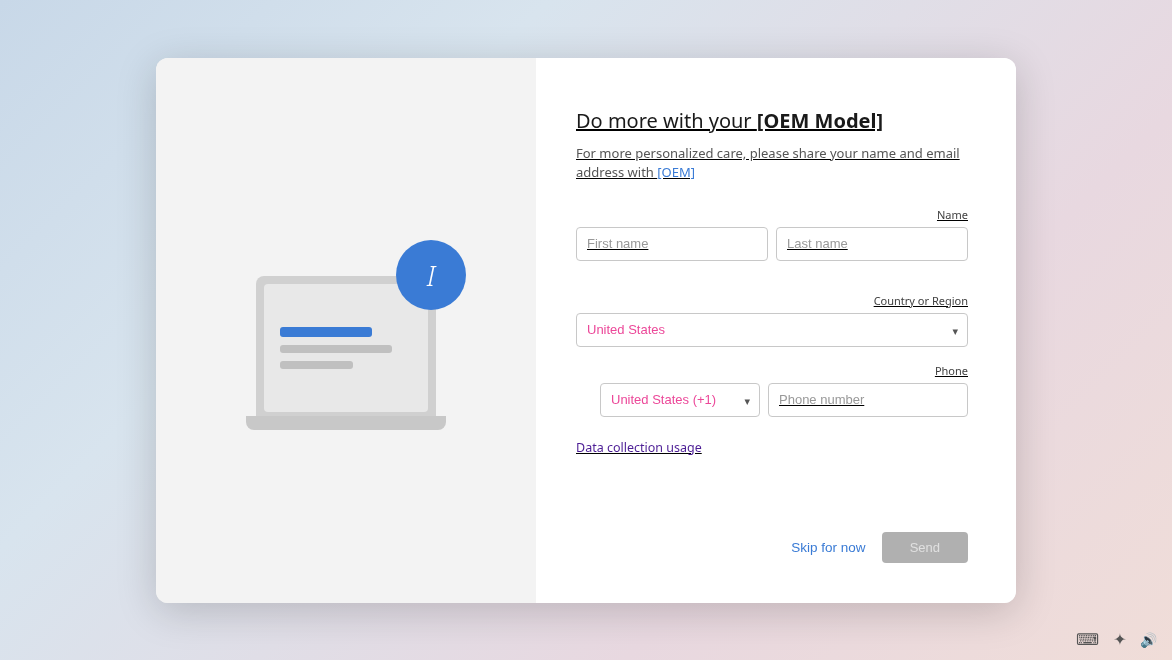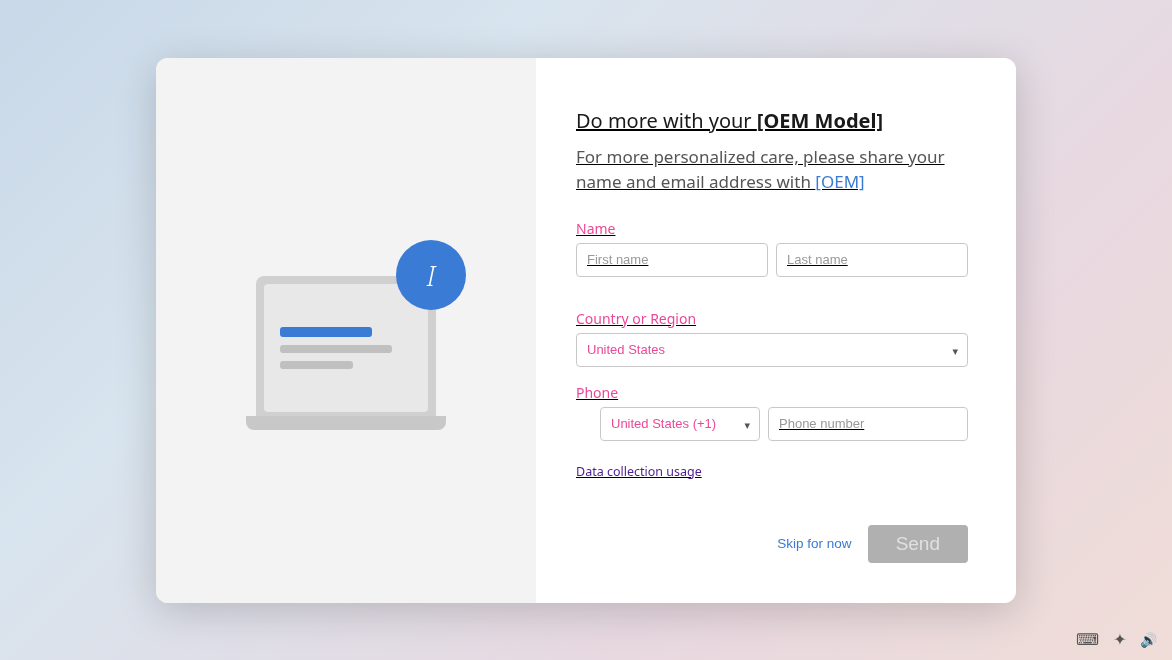--- a/index.html
+++ b/index.html
@@ -148,40 +148,41 @@
       margin-bottom: 10px;
       font-weight: 400;
       line-height: 1.3;
     }
 
     .title strong {
       font-weight: 700;
     }
 
     .subtitle {
-      font-size: 17px;
+      font-size: 13px;
       color: #555;
       line-height: 1.5;
       margin-bottom: 24px;
     }
 
     .subtitle a {
       color: #3a7bd5;
       text-decoration: none;
     }
 
     .field-group {
       margin-bottom: 16px;
     }
 
     .field-label {
-      font-size: 14px;
-      color: #ec4899;
+      font-size: 11px;
+      color: #404040;
       margin-bottom: 5px;
       display: block;
+      text-align: right;
     }
 
     .input-row {
       display: flex;
       gap: 8px;
     }
 
     .input-field {
       width: 100%;
       height: 34px;
@@ -265,21 +266,21 @@
       font-size: 13.5px;
       cursor: pointer;
       padding: 8px 12px;
       border-radius: 4px;
     }
 
     .send-btn {
       background: #b0b0b0;
       border: none;
       color: #e0e0e0;
-      font-size: 19px;
+      font-size: 13px;
       cursor: default;
       padding: 8px 28px;
       border-radius: 4px;
       font-weight: 500;
     }
 
     
     .taskbar-icons {
       position: absolute;
       bottom: 10px;

